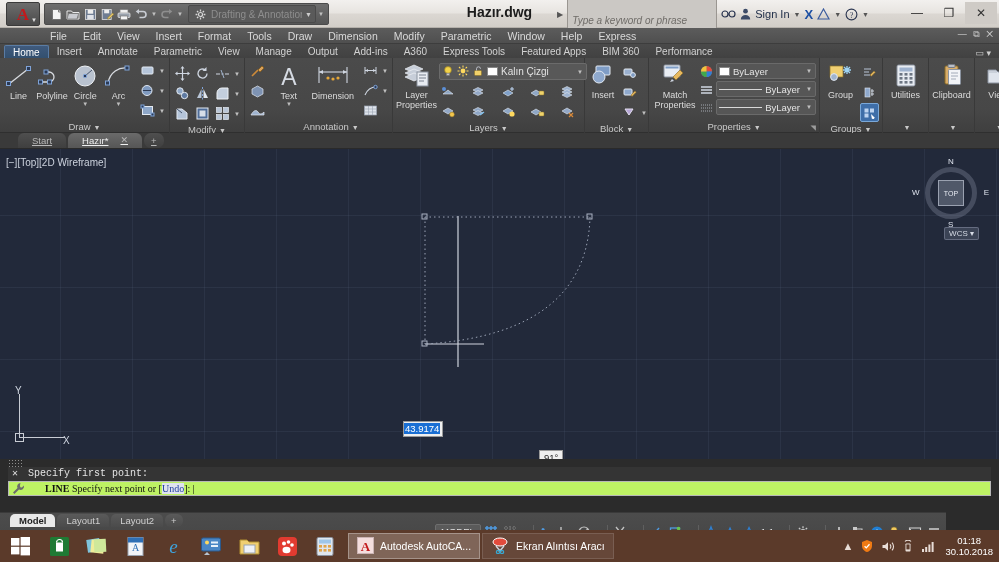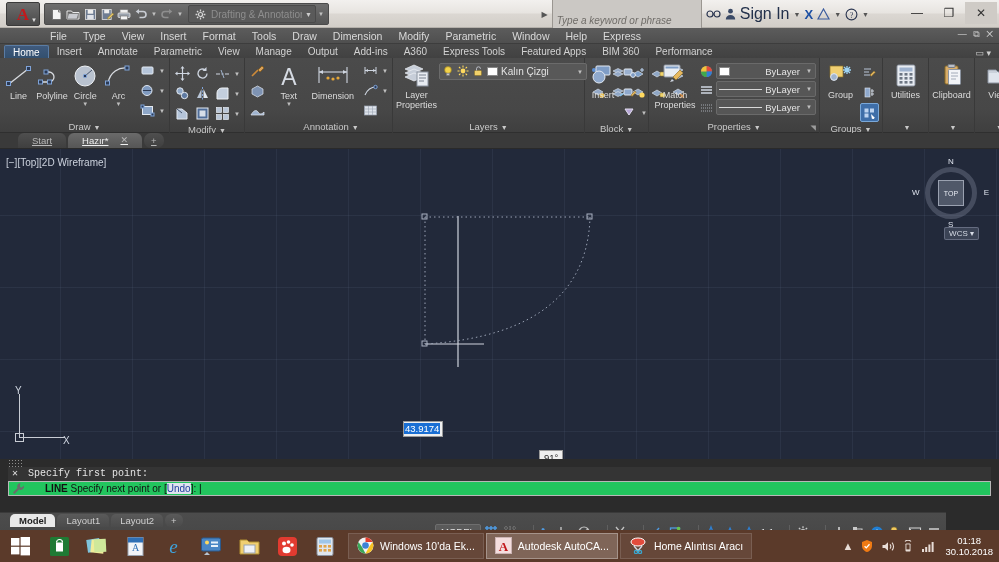--- a/index.html
+++ b/index.html
@@ -52,21 +52,21 @@
     position:absolute; right:130px; top:4px; height:20px;
     display:flex; align-items:center; gap:4px;
   }
   .searcharrow{color:#555;font-size:8px;}
   .searchbox {
     width:150px; height:17px; background:#cbc8c4; border:1px solid #9a9691;
     color:#6f6c68; font-style:italic; font-size:10px; padding:18px 4px; line-height:14px;
     overflow:hidden; white-space:nowrap;
   }
   .tb-ic { font-size:12px; color:#3b4a66; display:flex; align-items:center;}
-  .signin { font-size:16px; color:#22304a; }
+  .signin { font-size:11px; color:#22304a; }
   .tb-caret{font-size:7px;color:#555;}
   .winbtns{ position:absolute; right:2px; top:2px; display:flex; gap:0px; }
   .winbtn{ width:32px;height:22px;display:flex;align-items:center;justify-content:center;
            font-size:12px;color:#333;}
   .winbtn.close{ background:#cfcbc6; }
 
   
   .menubar {
     position:absolute; left:0; top:28px; width:999px; height:16px;
     background: linear-gradient(to bottom,#5c5c5c,#4f4f4f);
@@ -121,21 +121,21 @@
   .laycombo {
     display:flex; align-items:center; height:17px; width:148px;
     background:#585858; border:1px solid #6b6b6b; border-radius:2px; gap:3px; padding:0 2px;
   }
   .laycombo .txt{ flex:1; color:#e2e2e2; font-size:10px; white-space:nowrap; overflow:hidden;}
   
   .propcombo {
     display:flex; align-items:center; height:16px; width:100px;
     background:#565656; border:1px solid #6a6a6a; border-radius:2px; padding:0 2px; gap:3px;
   }
-  .propcombo .txt{ flex:1; color:#e4e4e4; font-size:9.5px; text-align:right; padding-right:2px;}
+  .propcombo .txt{ flex:1; color:#e4e4e4; font-size:9.5px; text-align:left; padding-right:2px;}
   .swatch{ width:11px;height:9px;background:#fff;border:1px solid #888;}
   .linepv{ flex:1; height:1px; background:#d8d8d8; }
 
   
   .doctabs {
     position:absolute; left:0; top:133px; width:999px; height:16px;
     background:#3a3a3a; display:flex; align-items:flex-end; padding-left:18px; gap:2px;
     border-bottom:1px solid #2a2a2a;
   }
   .dtab {
@@ -193,22 +193,22 @@
     background-image: radial-gradient(#8d8d8d 35%, transparent 36%);
     background-size:3px 3px;}
   .cmdhist{
     position:absolute; left:8px; top:8px; width:983px; height:14px;
     background:#343434; color:#e3e3e3; font-family:"Liberation Mono",monospace; font-size:10px;
     line-height:14px; padding-left:20px;
   }
   .cmdhist .xc{ position:absolute; left:4px; top:0px; color:#dcdcdc; font-size:10px;}
   .cmdline{
     position:absolute; left:8px; top:22px; width:983px; height:15px;
-    background:#22c55e; border:1px solid #b8b8b8;
-    font-family:Liberation Sans, sans-serif; font-size:10px; color:#111;
+    background:#bef264; border:1px solid #b8b8b8;
+    font-family:Liberation Serif, serif; font-size:10px; color:#111;
     line-height:13px; padding-left:22px; white-space:nowrap; overflow:hidden;
   }
   .cmdline .wr{ position:absolute; left:2px; top:0px; font-size:10px; color:#4a4a4a;}
   .cmdline b{ font-weight:bold; }
   .cmdline .opt{ background:#dfe3ee; color:#1f3fa0; }
   .cmdline .caret{ color:#000; }
 
   
   .statusbar{
     position:absolute; left:0; top:512px; width:946px; height:34px;
@@ -313,20 +313,21 @@
                 <path d="M5.5 .6v1.8M5.5 8.6v1.8M.6 5.5h1.8M8.6 5.5h1.8M2 2l1.3 1.3M7.7 7.7L9 9M9 2L7.7 3.3M3.3 7.7L2 9"></path>
               </g>
             </svg>
         </span>
         <span class="lbl">Drafting &amp; Annotation</span>
         <span class="dd">▼</span>
       </div>
       <span class="ddarrow">▼</span>
     </div>
 
+    <div class="doctitle">Hazır.dwg</div>
 
     <div class="searchwrap">
       <span class="searcharrow">▶</span>
       <div class="searchbox">Type a keyword or phrase</div>
       <span class="tb-ic">
         <svg width="15" height="12" viewBox="0 0 15 12">
             <circle cx="4" cy="6" r="3" fill="none" stroke="#2a3550" stroke-width="1.2"></circle>
             <circle cx="11" cy="6" r="3" fill="none" stroke="#2a3550" stroke-width="1.2"></circle>
             <path d="M7 6h1" stroke="#2a3550" stroke-width="1.2"></path>
           </svg>
@@ -357,21 +358,21 @@
 
     <div class="winbtns">
       <div class="winbtn">—</div>
       <div class="winbtn">❐</div>
       <div class="winbtn close">✕</div>
     </div>
   </div>
 
   <div class="menubar">
     <span class="mi">File</span>
-    <span class="mi">Type</span>
+    <span class="mi">Edit</span>
     <span class="mi">View</span>
     <span class="mi">Insert</span>
     <span class="mi">Format</span>
     <span class="mi">Tools</span>
     <span class="mi">Draw</span>
     <span class="mi">Dimension</span>
     <span class="mi">Modify</span>
     <span class="mi">Parametric</span>
     <span class="mi">Window</span>
     <span class="mi">Help</span>
@@ -631,21 +632,21 @@
                   <path d="M4 10l9-4 9 4-9 4z"></path>
                   <path d="M4 14l9-4 9 4-9 4z"></path>
                 </g>
                 <rect x="16" y="9" width="11" height="14" fill="#e8ecf2" stroke="#8b93a0"></rect>
                 <path d="M18 12h7M18 15h7M18 18h5" stroke="#6d7683" stroke-width=".9"></path>
               </svg>
           </span>
           <span class="lbl" style="white-space:pre-line;">Layer
 Properties</span>
         </div>
-        <div style="display:flex;flex-direction:row;gap:2px;padding-top:2px;">
+        <div style="display:flex;flex-direction:column;gap:2px;padding-top:2px;">
           <div class="laccombo laycombo">
             <span>
               <svg width="12" height="12" viewBox="0 0 12 12">
                   <circle cx="6" cy="5" r="3.4" fill="#f2d24a" stroke="#9a8021" stroke-width=".7"></circle>
                   <rect x="4.5" y="8.2" width="3" height="2.2" fill="#c8c8c8" stroke="#777" stroke-width=".5"></rect>
                 </svg>
             </span>
             <span>
               <svg width="12" height="12" viewBox="0 0 12 12">
                   <circle cx="6" cy="6" r="2.4" fill="#ffd95e"></circle>
@@ -1230,51 +1231,39 @@
             <rect x="8.5" y="9" width="3" height="2.6"></rect>
             <rect x="13" y="9" width="3" height="2.6"></rect>
             <rect x="4" y="13" width="3" height="2.6"></rect>
             <rect x="8.5" y="13" width="3" height="2.6"></rect>
             <rect x="13" y="13" width="3" height="2.6"></rect>
           </g>
         </svg>
     </div>
 
     <div style="display:flex;align-items:center;margin-left:4px;">
-      <div class="tbitem">
-        <span>
-          <svg width="17" height="17" viewBox="0 0 17 17">
-              <circle cx="8.5" cy="8.5" r="8" fill="#f2f2f2"></circle>
-              <path d="M8.5.5A8 8 0 0115.5 5H8.5z" fill="#e33e2e"></path>
-              <path d="M15.5 5A8 8 0 018.5 16.5L12 10z" fill="#f7c323"></path>
-              <path d="M8.5 16.5A8 8 0 011.5 5L5 10z" fill="#3aa757"></path>
-              <circle cx="8.5" cy="8.5" r="3.3" fill="#3b82d6"></circle>
-            </svg>
-        </span>
-        <span>Windows 10'da Ek...</span>
-      </div>
       <div class="tbitem active">
         <span>
           <svg width="17" height="17" viewBox="0 0 17 17">
               <rect x="0.5" y="0.5" width="16" height="16" fill="#f4dede" stroke="#cbb4b4"></rect>
               <text x="8.5" y="13.5" font-size="13" text-anchor="middle" fill="#c2191c" font-family="Liberation Serif, serif" font-weight="bold">A</text>
             </svg>
         </span>
         <span>Autodesk AutoCA...</span>
       </div>
       <div class="tbitem">
         <span>
           <svg width="19" height="17" viewBox="0 0 19 17">
               <ellipse cx="9" cy="5" rx="7" ry="4" fill="#e24b3c" stroke="#fff" stroke-width="1"></ellipse>
               <path d="M5 9l5 6M13 9l-5 6" stroke="#cfd6e1" stroke-width="1.4"></path>
               <circle cx="7" cy="15" r="1.6" fill="none" stroke="#3aa7d0" stroke-width="1.3"></circle>
               <circle cx="11" cy="15" r="1.6" fill="none" stroke="#3aa7d0" stroke-width="1.3"></circle>
             </svg>
         </span>
-        <span>Home Alıntısı Aracı</span>
+        <span>Ekran Alıntısı Aracı</span>
       </div>
     </div>
 
     <div class="tray">
       <span class="trayi">▲</span>
       <span class="trayi">
         <svg width="14" height="14" viewBox="0 0 14 14">
             <path d="M7 1l5 2v4c0 3-2.3 5.3-5 6-2.7-.7-5-3-5-6V3z" fill="#f07a13"></path>
             <path d="M4.6 7.2l1.7 1.7 3.2-3.6" fill="none" stroke="#fff" stroke-width="1.3"></path>
           </svg>

